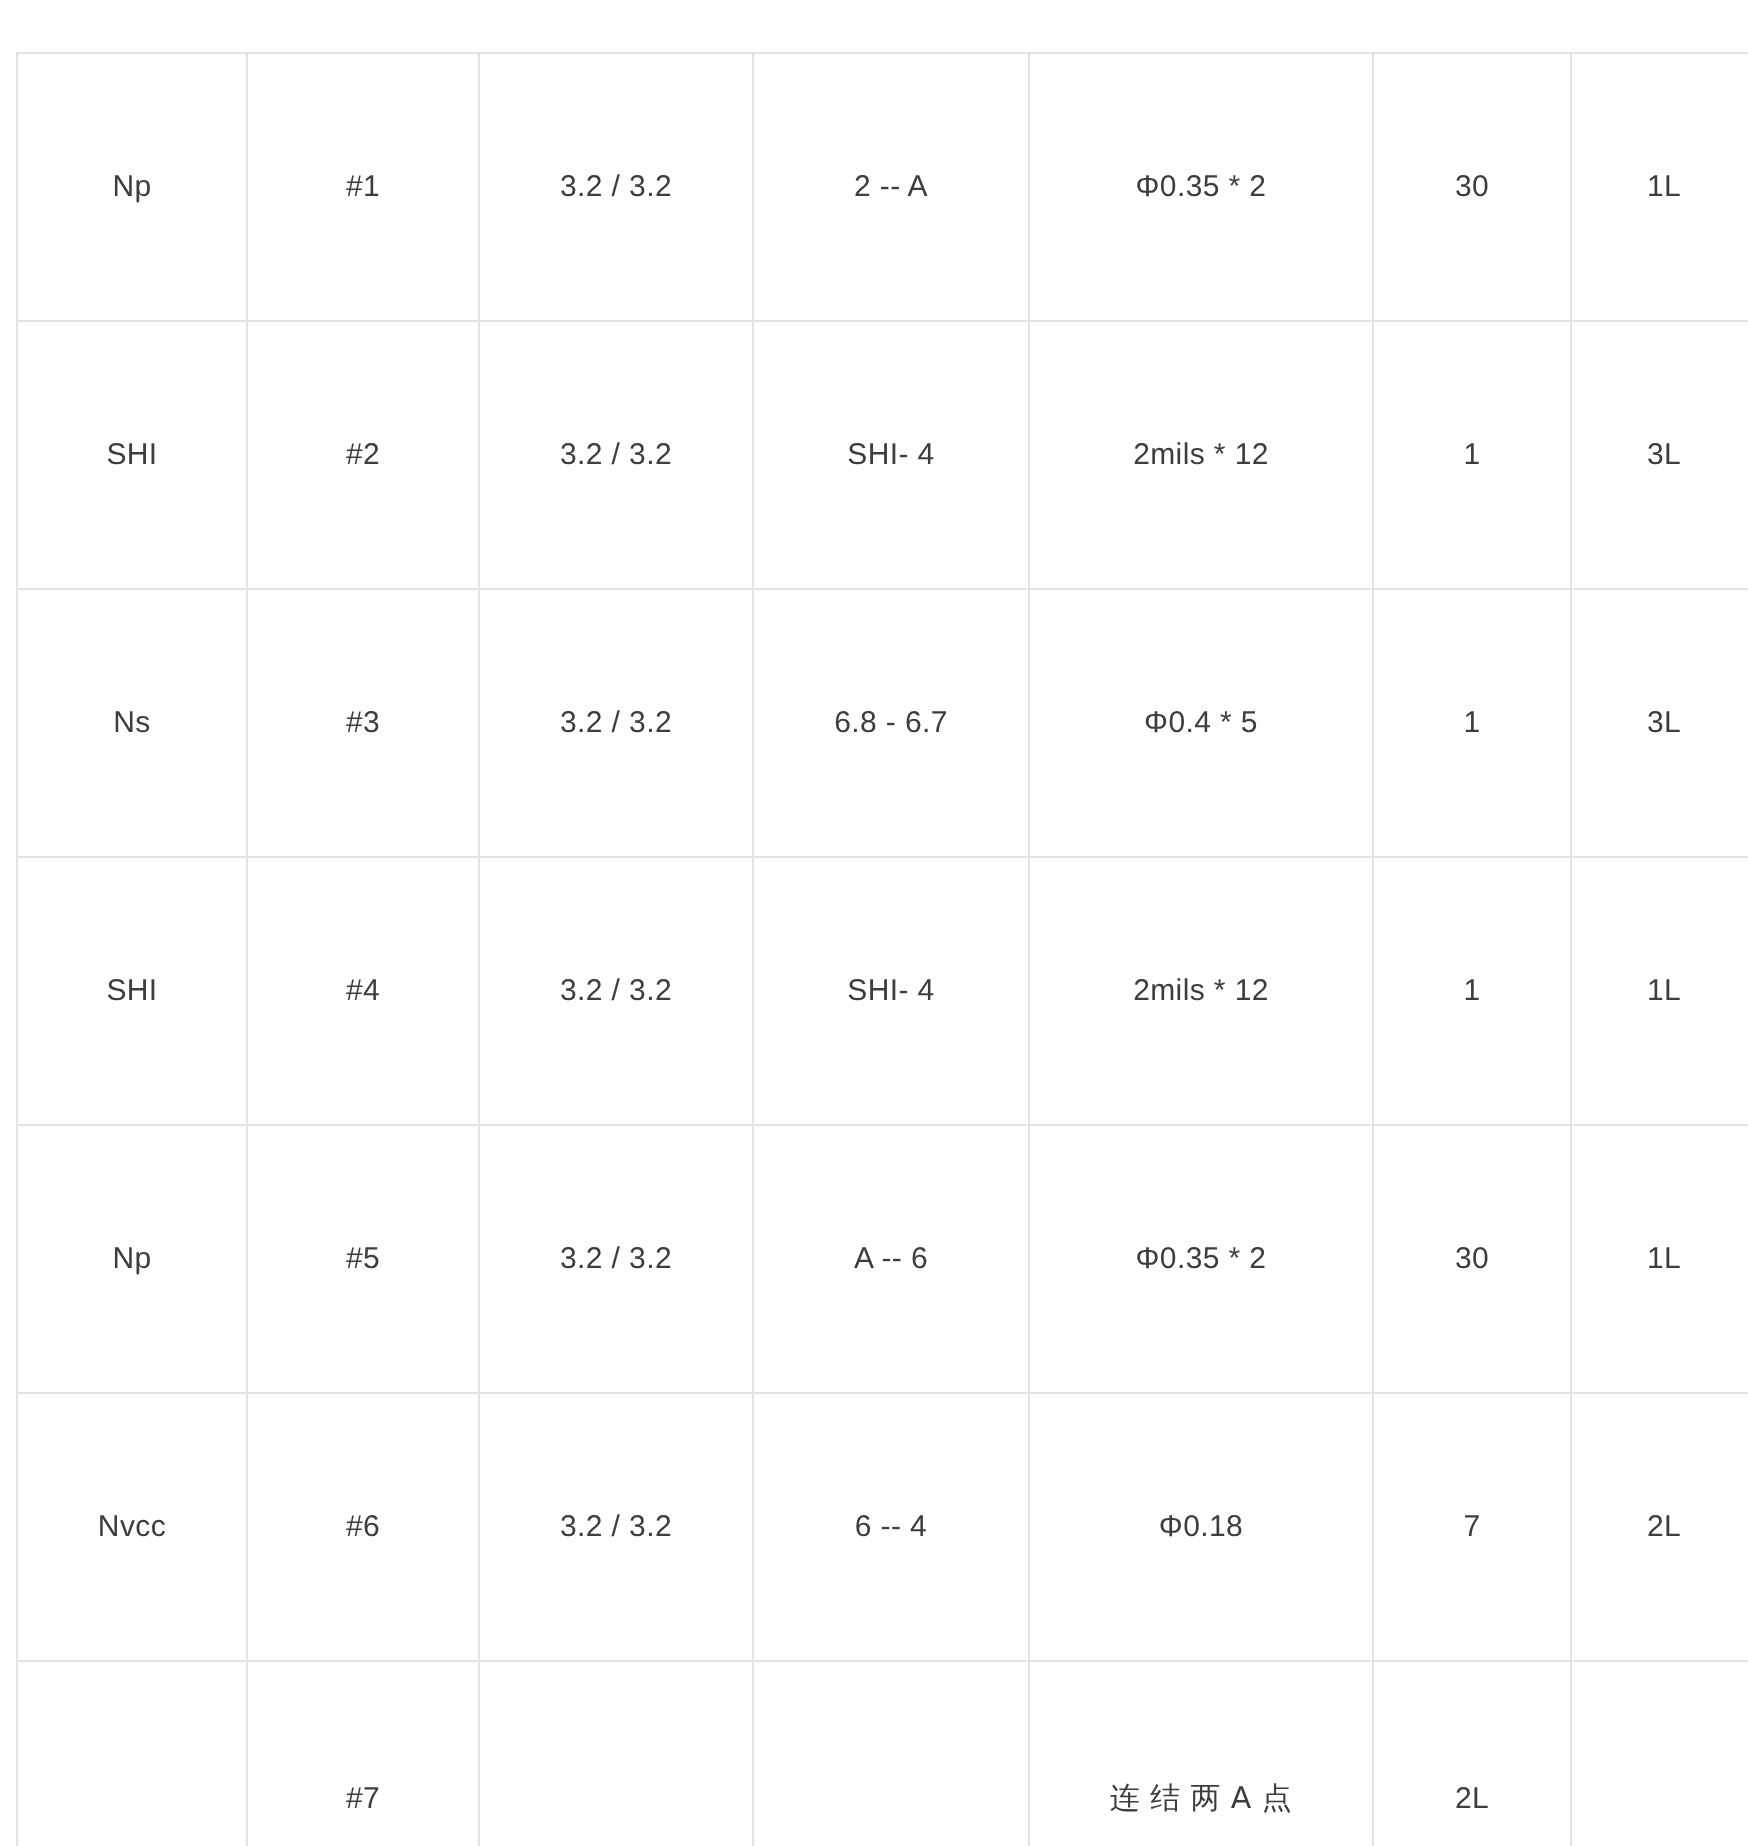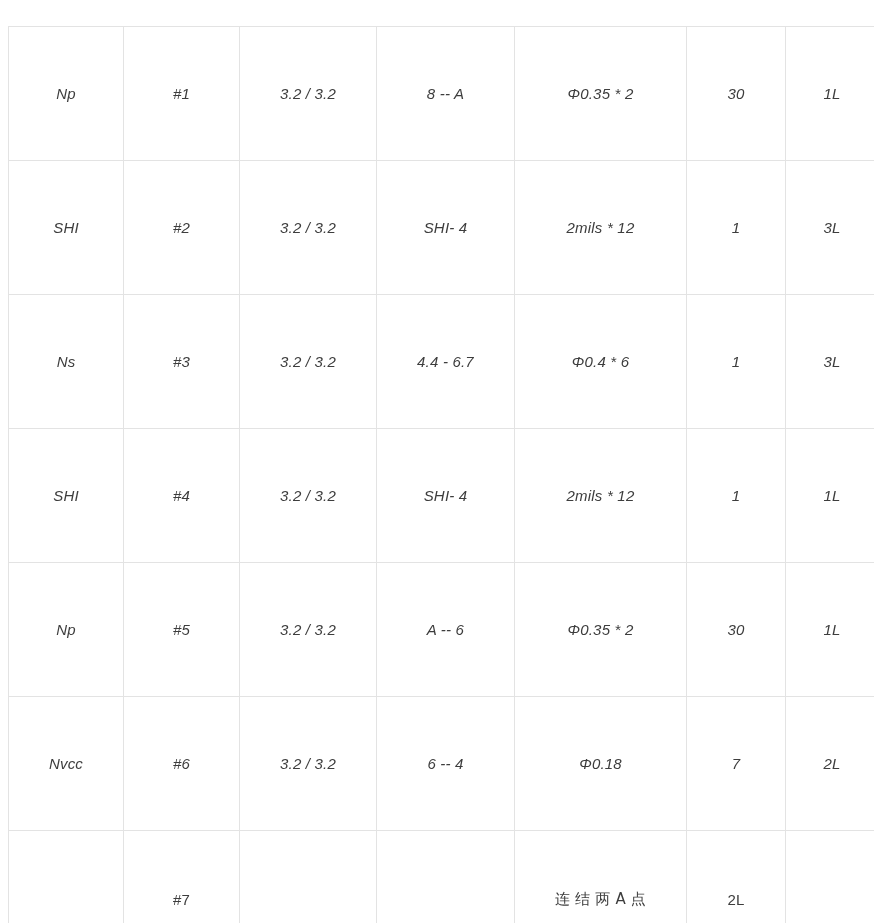--- a/index.html
+++ b/index.html
@@ -39,21 +39,21 @@
   }
   
   col.c0 { width: 115px; }
   col.c1 { width: 116px; }
   col.c2 { width: 137px; }
   col.c3 { width: 138px; }
   col.c4 { width: 172px; }
   col.c5 { width: 99px; }
   col.c6 { width: 93px; }
 
-  tr.r-tall td { height: 125px; font-style: italic; }
+  tr.r-tall td { height: 125px; }
   tr.r-last td { height: 128px; }
   td.cjk {
     font-family: "DejaVu Sans", "Liberation Sans", sans-serif;
     letter-spacing: 1px;
   }
   td.empty { }
 </style>
 </head>
 <body>
 
@@ -66,40 +66,40 @@
         <col class="c3">
         <col class="c4">
         <col class="c5">
         <col class="c6">
     </colgroup>
     <tbody>
       <tr class="r-tall">
         <td>Np</td>
         <td>#1</td>
         <td>3.2 / 3.2</td>
-        <td>8 -- A</td>
+        <td>2 -- A</td>
         <td>Φ0.35 * 2</td>
         <td>30</td>
         <td>1L</td>
       </tr>
       <tr class="r-tall">
         <td>SHI</td>
         <td>#2</td>
         <td>3.2 / 3.2</td>
         <td>SHI- 4</td>
         <td>2mils * 12</td>
         <td>1</td>
         <td>3L</td>
       </tr>
       <tr class="r-tall">
         <td>Ns</td>
         <td>#3</td>
         <td>3.2 / 3.2</td>
-        <td>4.4 - 6.7</td>
-        <td>Φ0.4 * 6</td>
+        <td>6.8 - 6.7</td>
+        <td>Φ0.4 * 5</td>
         <td>1</td>
         <td>3L</td>
       </tr>
       <tr class="r-tall">
         <td>SHI</td>
         <td>#4</td>
         <td>3.2 / 3.2</td>
         <td>SHI- 4</td>
         <td>2mils * 12</td>
         <td>1</td>

